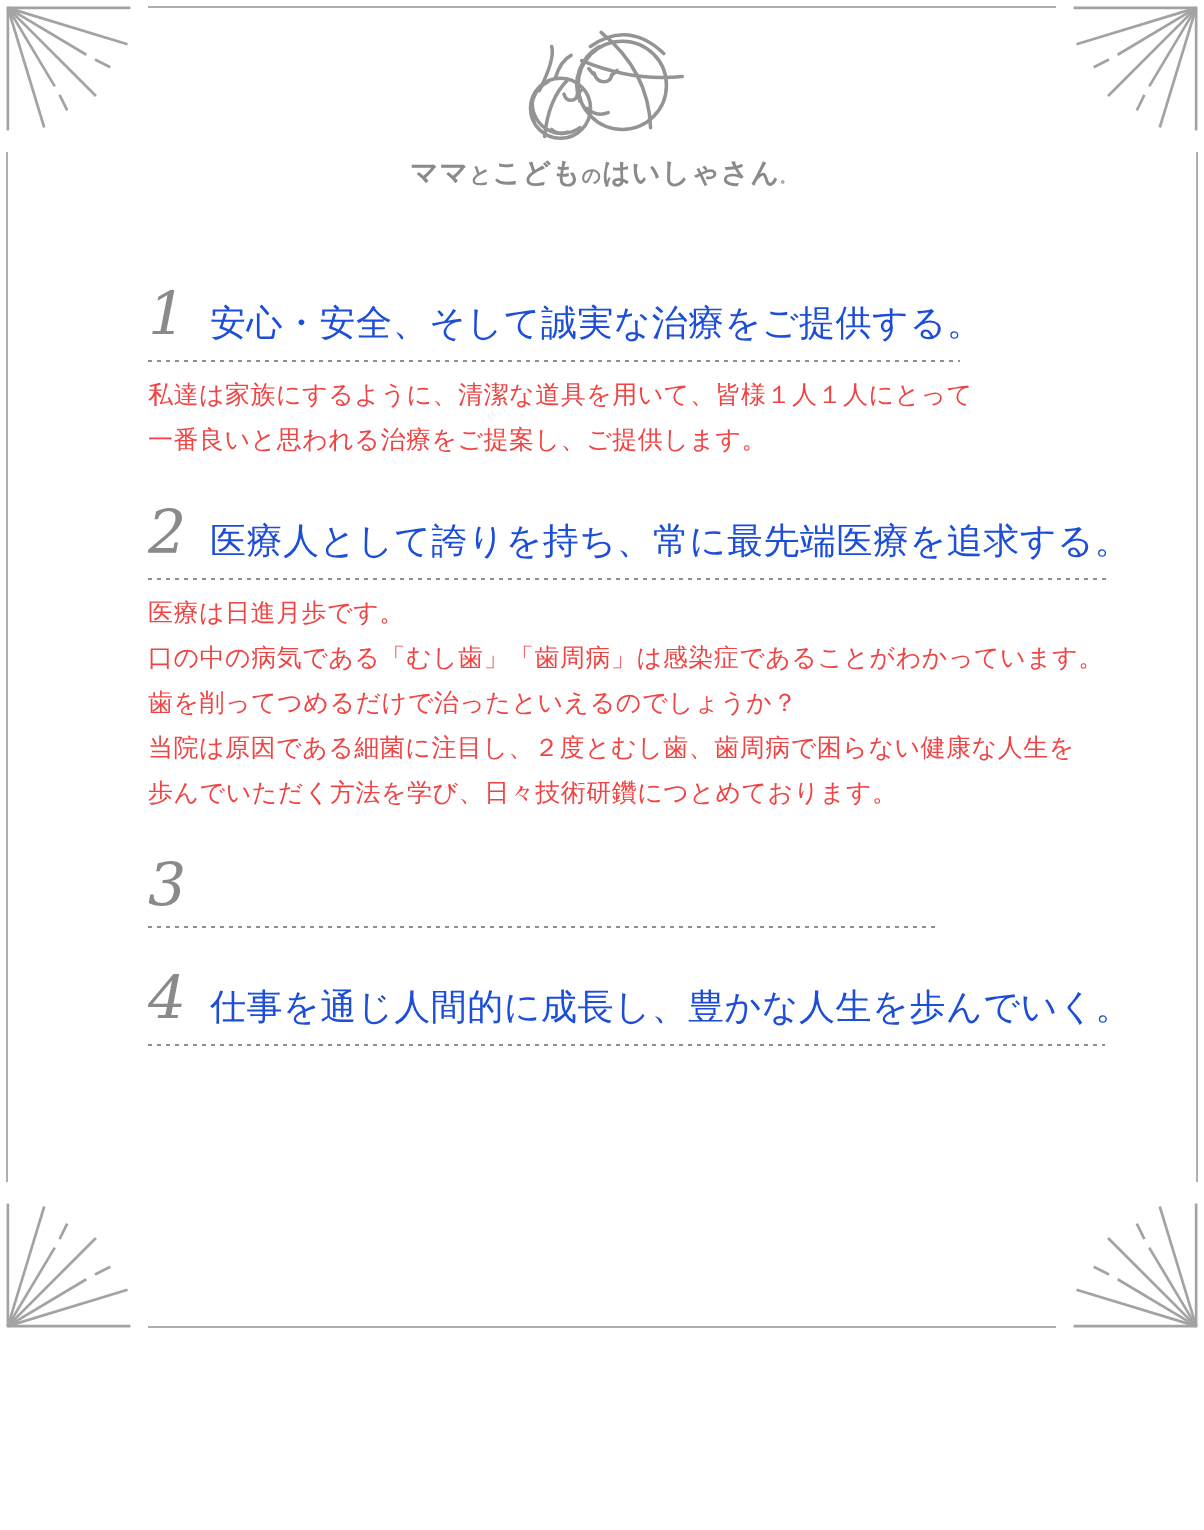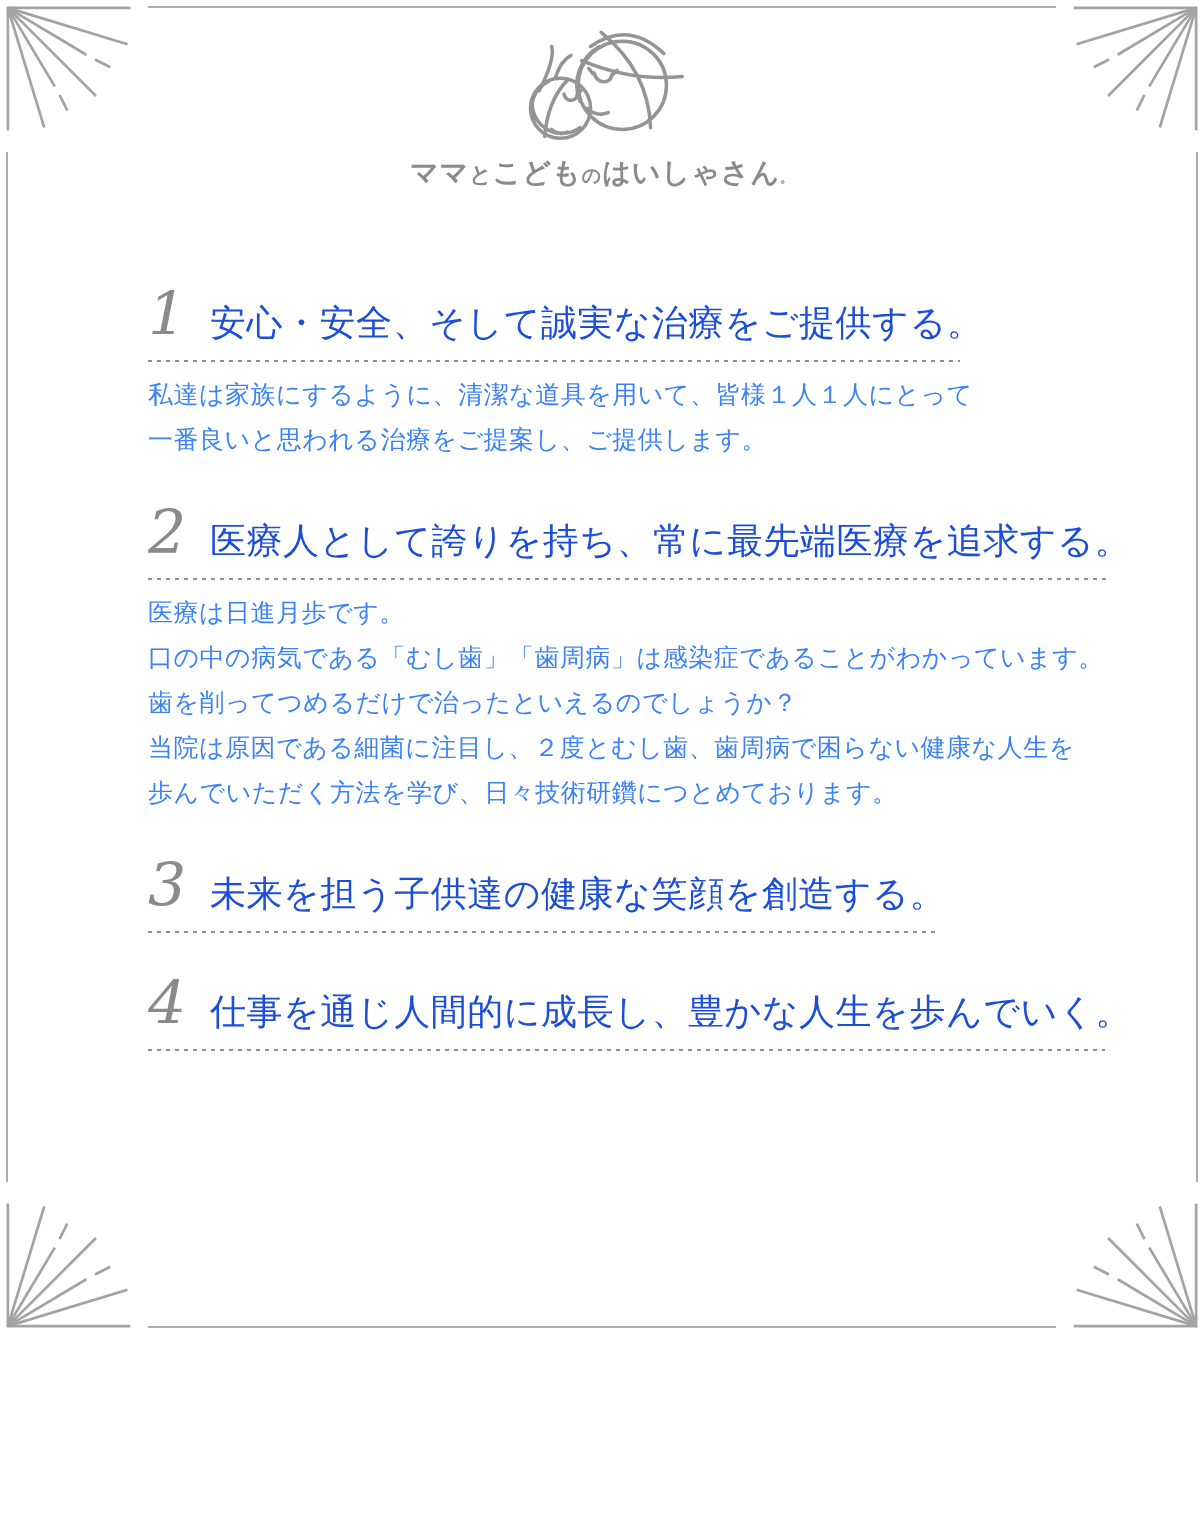--- a/index.html
+++ b/index.html
@@ -69,21 +69,21 @@
     margin-top:12px; height:2px;
     background-image:repeating-linear-gradient(to right,#8f8f8f 0 4px,transparent 4px 9px);
   }
   .section:nth-of-type(1) .dotted { width:812px; }
   .section:nth-of-type(2) .dotted { width:962px; }
   .section:nth-of-type(3) .dotted { width:792px; }
   .section:nth-of-type(4) .dotted { width:957px; }
   .section-body {
     margin-top:10px;
     font-size:25px; line-height:1.8;
-    color:#3b82f6;
+    color:#ef4444;
     white-space:pre-line;
     letter-spacing:0.5px;
   }
 </style>
 </head>
 <body>
 
 <div class="page">
 
   <div class="border-line border-top"></div>
@@ -166,21 +166,20 @@
       <div class="section-body">医療は日進月歩です。
 口の中の病気である「むし歯」「歯周病」は感染症であることがわかっています。
 歯を削ってつめるだけで治ったといえるのでしょうか？
 当院は原因である細菌に注目し、２度とむし歯、歯周病で困らない健康な人生を
 歩んでいただく方法を学び、日々技術研鑽につとめております。</div>
     </div>
 
     <div class="section">
       <div class="section-head">
         <div class="section-number">3</div>
-        <div class="section-heading">未来を担う子供達の健康な笑顔を創造する。</div>
       </div>
       <div class="dotted"></div>
     </div>
 
     <div class="section">
       <div class="section-head">
         <div class="section-number">4</div>
         <div class="section-heading">仕事を通じ人間的に成長し、豊かな人生を歩んでいく。</div>
       </div>
       <div class="dotted"></div>

